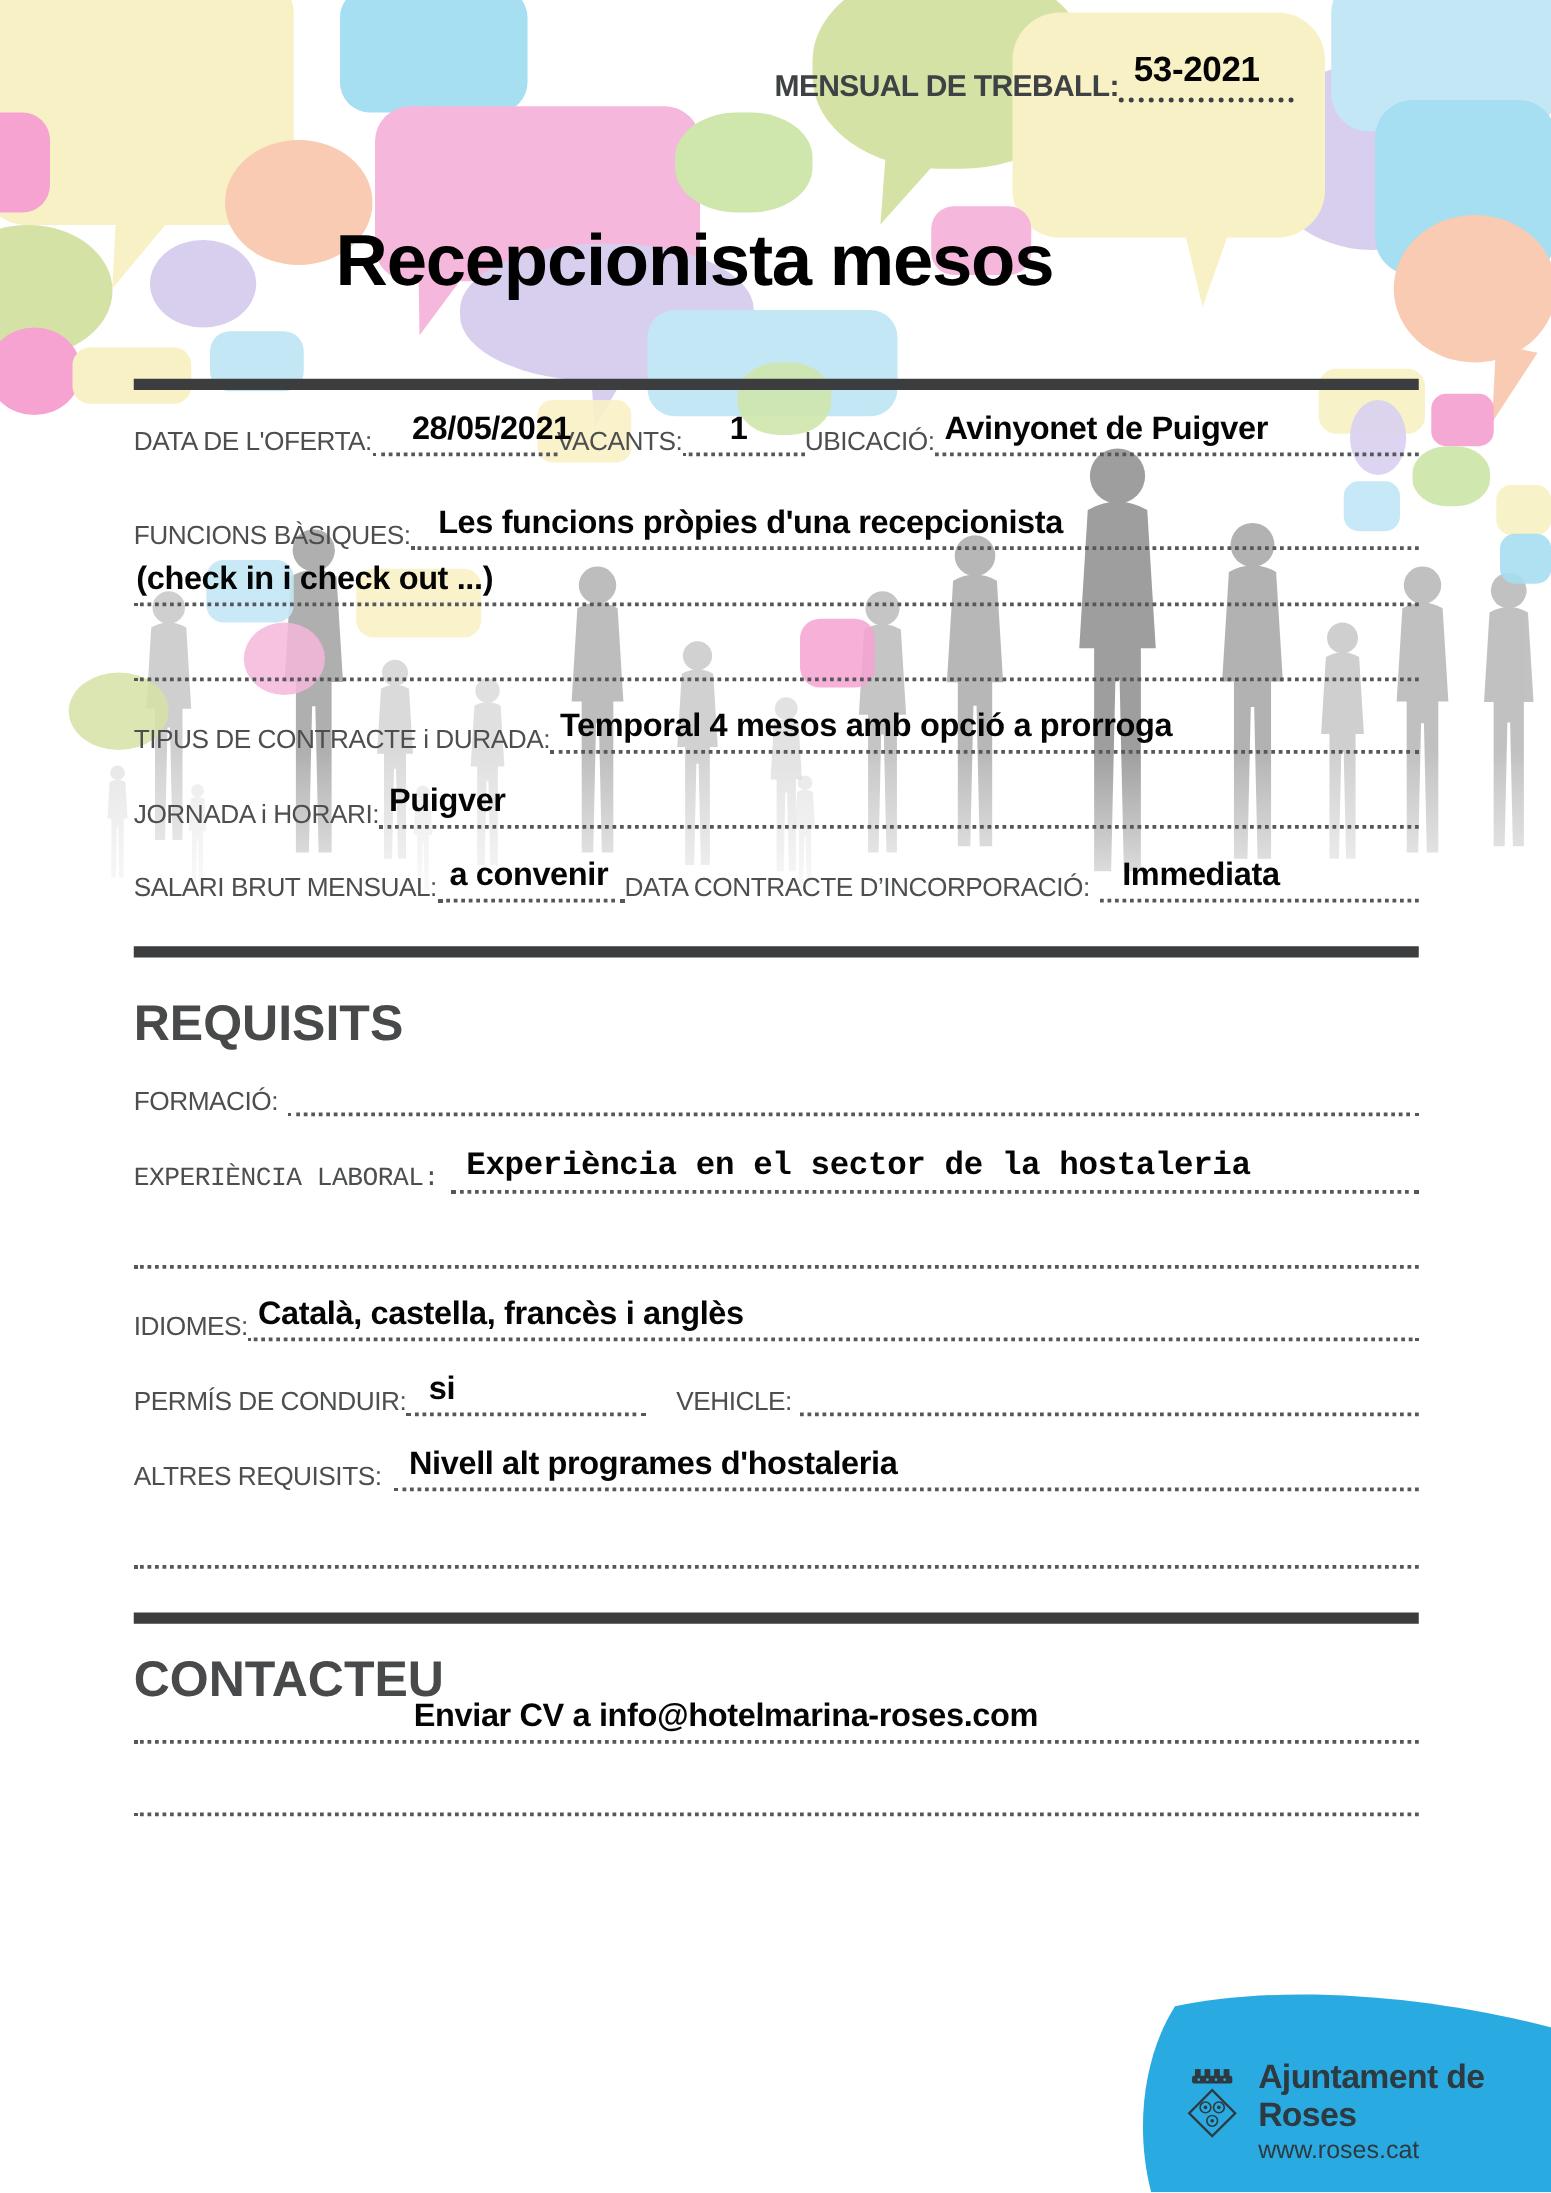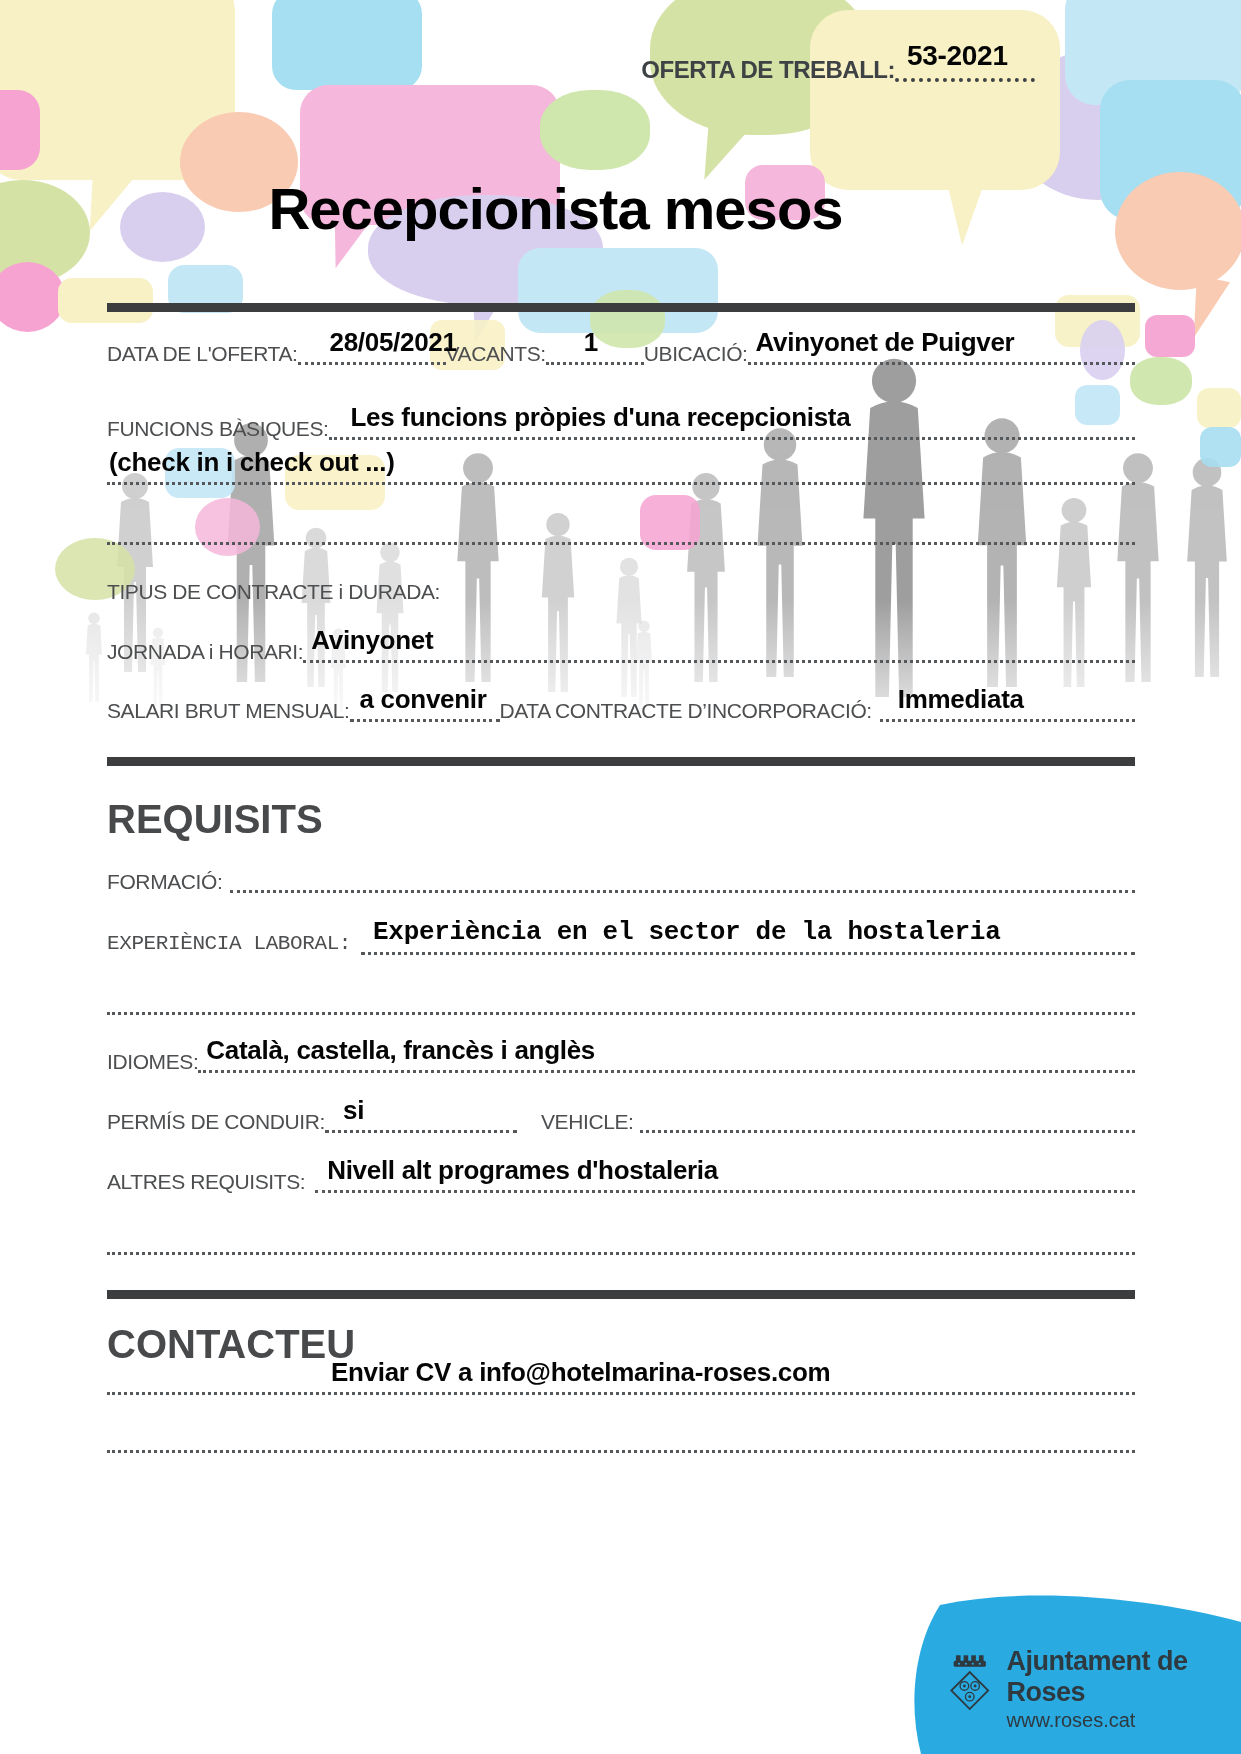--- a/index.html
+++ b/index.html
@@ -111,21 +111,21 @@
   <div class="b" style="left:1080px;top:320px;width:45px;height:60px;background:#D8CFEF;border-radius:50%;opacity:.9;"></div>
   <div class="b" style="left:1145px;top:315px;width:50px;height:42px;background:#F6A3D2;border-radius:12px;opacity:.95;"></div>
   <div class="b" style="left:1130px;top:357px;width:62px;height:48px;background:#CFE6AC;border-radius:45%;opacity:.95;"></div>
   <div class="b" style="left:1075px;top:385px;width:45px;height:40px;background:#C4E7F5;border-radius:12px;opacity:.95;"></div>
   <div class="b" style="left:1197px;top:388px;width:44px;height:40px;background:#F8F1C5;border-radius:12px;opacity:.95;"></div>
   <div class="b" style="left:1200px;top:427px;width:41px;height:40px;background:#A6DEF2;border-radius:12px;opacity:.9;"></div>
 
   <div class="crowd-fade"></div>
 
   <div class="offer-row">
-    <span class="offer-lbl">OFERTA DE TREBALL:</span>
+    <span class="offer-lbl">MENSUAL DE TREBALL:</span>
     <span class="offer-fill">
       <span class="val" style="left:12px;bottom:8px;font-size:28px;">53-2021</span>
     </span>
   </div>
 
   <div class="title">Recepcionista mesos</div>
 
   <div class="rule" style="top:303px;"></div>
 
   <div class="frow" style="top:319px;">
@@ -155,26 +155,29 @@
       <span class="val" style="left:2px;">(check in i check out ...)</span>
     </span>
   </div>
 
   <div class="frow" style="top:499px;">
     <span class="fill grow"></span>
   </div>
 
   <div class="frow" style="top:557px;">
     <span class="lbl">TIPUS DE CONTRACTE i DURADA:</span>
+    <span class="fill grow">
+      <span class="val" style="left:8px;">Temporal 4 mesos amb opció a prorroga</span>
+    </span>
   </div>
 
   <div class="frow" style="top:617px;">
     <span class="lbl">JORNADA i HORARI:</span>
     <span class="fill grow">
-      <span class="val" style="left:8px;">Avinyonet</span>
+      <span class="val" style="left:8px;">Puigver</span>
     </span>
   </div>
 
   <div class="frow" style="top:676px;">
     <span class="lbl">SALARI BRUT MENSUAL:</span>
     <span class="fill" style="width:150px;">
       <span class="val" style="left:10px;">a convenir</span>
     </span>
     <span class="lbl">DATA CONTRACTE D’INCORPORACIÓ:</span>
     <span class="fill grow" style="margin-left:8px;">

